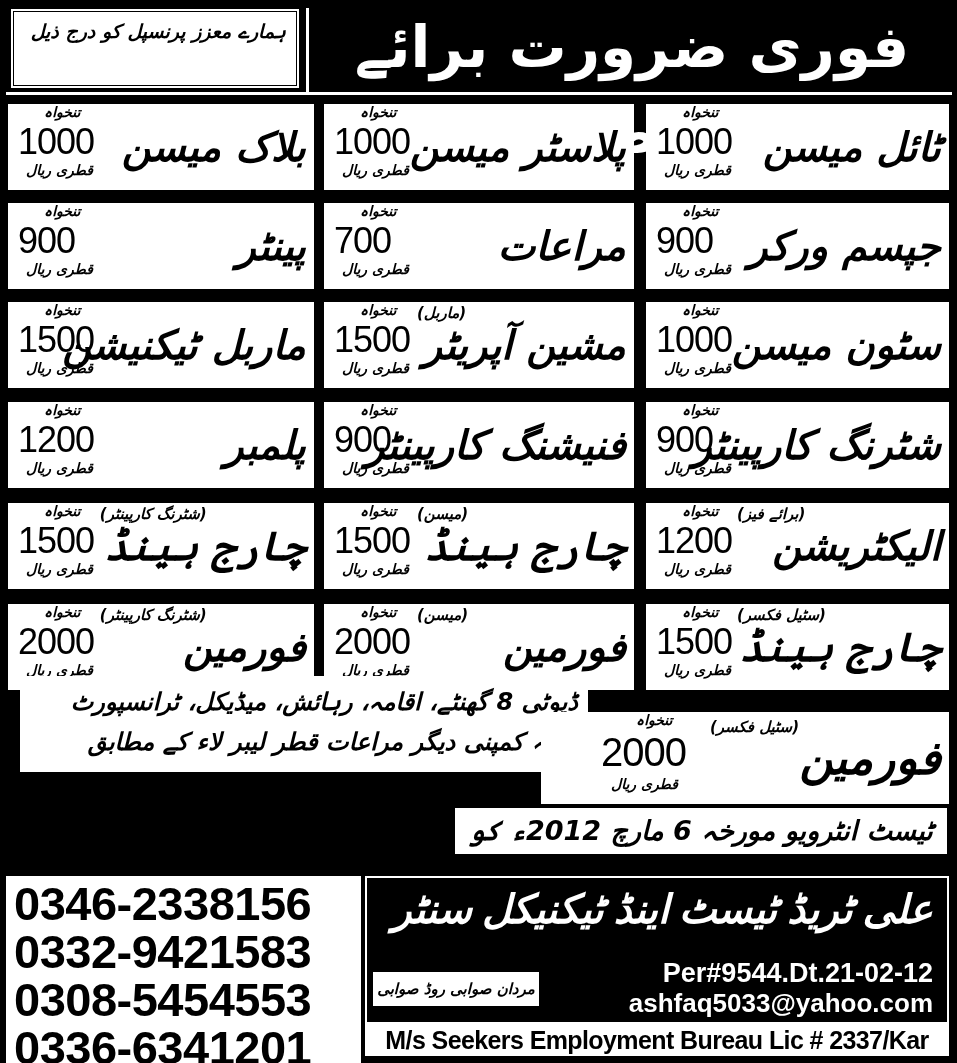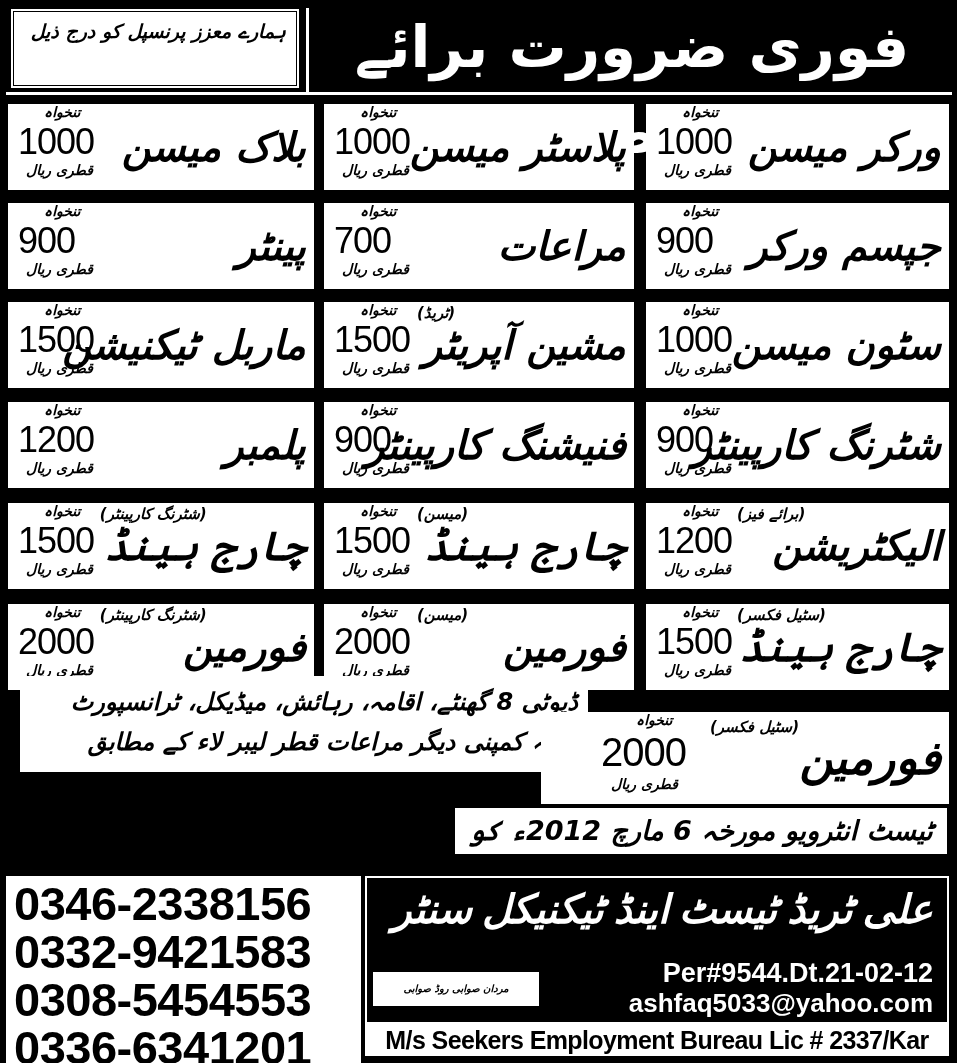--- a/index.html
+++ b/index.html
@@ -30,36 +30,36 @@
   #foreman-big { left: 541px; top: 712px; width: 408px; height: 92px; }
   #interview-box { left: 455px; top: 808px; width: 492px; height: 46px; font-size: 27px; line-height: 46px; text-align: center; font-style: italic; }
 
   
   #phones-box { left: 6px; top: 876px; width: 355px; height: 202px; }
   .phone { position: absolute; left: 8px; font-family: "Liberation Sans", sans-serif; font-weight: bold; font-size: 47px; line-height: 48px; letter-spacing: -0.5px; }
   #center-box { left: 365px; top: 876px; width: 584px; height: 148px; background: #000; border: 2px solid #fff; }
   #center-name { position: absolute; right: 14px; top: 2px; color: #fff; font-size: 40px; line-height: 60px; white-space: nowrap; font-style: italic; font-family: Liberation Serif, serif; }
   #permit { position: absolute; right: 14px; top: 80px; color: #fff; font-family: "Liberation Sans", sans-serif; font-weight: bold; font-size: 27px; line-height: 30px; white-space: nowrap; }
   #email { position: absolute; right: 14px; top: 110px; color: #fff; font-family: "Liberation Sans", sans-serif; font-weight: bold; font-size: 26px; line-height: 30px; white-space: nowrap; }
-  #address-box { position: absolute; left: 6px; top: 94px; width: 166px; height: 34px; background: #fff; font-size: 10px; line-height: 34px; text-align: center; font-style: italic; }
+  #address-box { position: absolute; left: 6px; top: 94px; width: 166px; height: 34px; background: #fff; font-size: 15px; line-height: 34px; text-align: center; font-style: italic; }
   #license-bar { left: 365px; top: 1024px; width: 584px; height: 32px; font-family: "Liberation Sans", sans-serif; font-weight: bold; font-size: 25px; line-height: 32px; text-align: center; transform-origin: center; letter-spacing: -0.6px; }
 </style>
 </head>
 <body>
 
 <div class="abs white" id="intro-box">
   <div class="line urdu" style="top:8px">ہمارے معزز پرنسپل کو درج ذیل</div>
 </div>
 <div class="abs" id="header-divider"></div>
 <div class="abs urdu" id="header-title">فوری ضرورت برائے قطر</div>
 <div class="abs" id="header-rule"></div>
 
 <div id="jobs-grid">
     <div class="job" style="left: 646px; top: 104px; width: 303px;">
-      <div class="title urdu">ورکر میسن</div>
+      <div class="title urdu">ٹائل میسن</div>
       <div class="spec urdu" style="left:90.89999999999999px;top:2px"></div>
       <div class="salary-label urdu" style="left:36px;top:0px">تنخواہ</div>
       <div class="amount" style="left:10px;top:20px">1000</div>
       <div class="currency urdu" style="left:18px;top:58px">قطری ریال</div>
     </div>
     <div class="job" style="left: 324px; top: 104px; width: 310px;">
       <div class="title urdu">پلاسٹر میسن</div>
       <div class="spec urdu" style="left:93px;top:2px"></div>
       <div class="salary-label urdu" style="left:36px;top:0px">تنخواہ</div>
       <div class="amount" style="left:10px;top:20px">1000</div>
@@ -95,21 +95,21 @@
     </div>
     <div class="job" style="left: 646px; top: 302px; width: 303px;">
       <div class="title urdu">سٹون میسن</div>
       <div class="spec urdu" style="left:90.89999999999999px;top:2px"></div>
       <div class="salary-label urdu" style="left:36px;top:0px">تنخواہ</div>
       <div class="amount" style="left:10px;top:20px">1000</div>
       <div class="currency urdu" style="left:18px;top:58px">قطری ریال</div>
     </div>
     <div class="job" style="left: 324px; top: 302px; width: 310px;">
       <div class="title urdu">مشین آپریٹر</div>
-      <div class="spec urdu" style="left:93px;top:2px">(ٹریڈ)</div>
+      <div class="spec urdu" style="left:93px;top:2px">(ماربل)</div>
       <div class="salary-label urdu" style="left:36px;top:0px">تنخواہ</div>
       <div class="amount" style="left:10px;top:20px">1500</div>
       <div class="currency urdu" style="left:18px;top:58px">قطری ریال</div>
     </div>
     <div class="job" style="left: 8px; top: 302px; width: 306px;">
       <div class="title urdu">ماربل ٹیکنیشن</div>
       <div class="spec urdu" style="left:91.8px;top:2px"></div>
       <div class="salary-label urdu" style="left:36px;top:0px">تنخواہ</div>
       <div class="amount" style="left:10px;top:20px">1500</div>
       <div class="currency urdu" style="left:18px;top:58px">قطری ریال</div>

